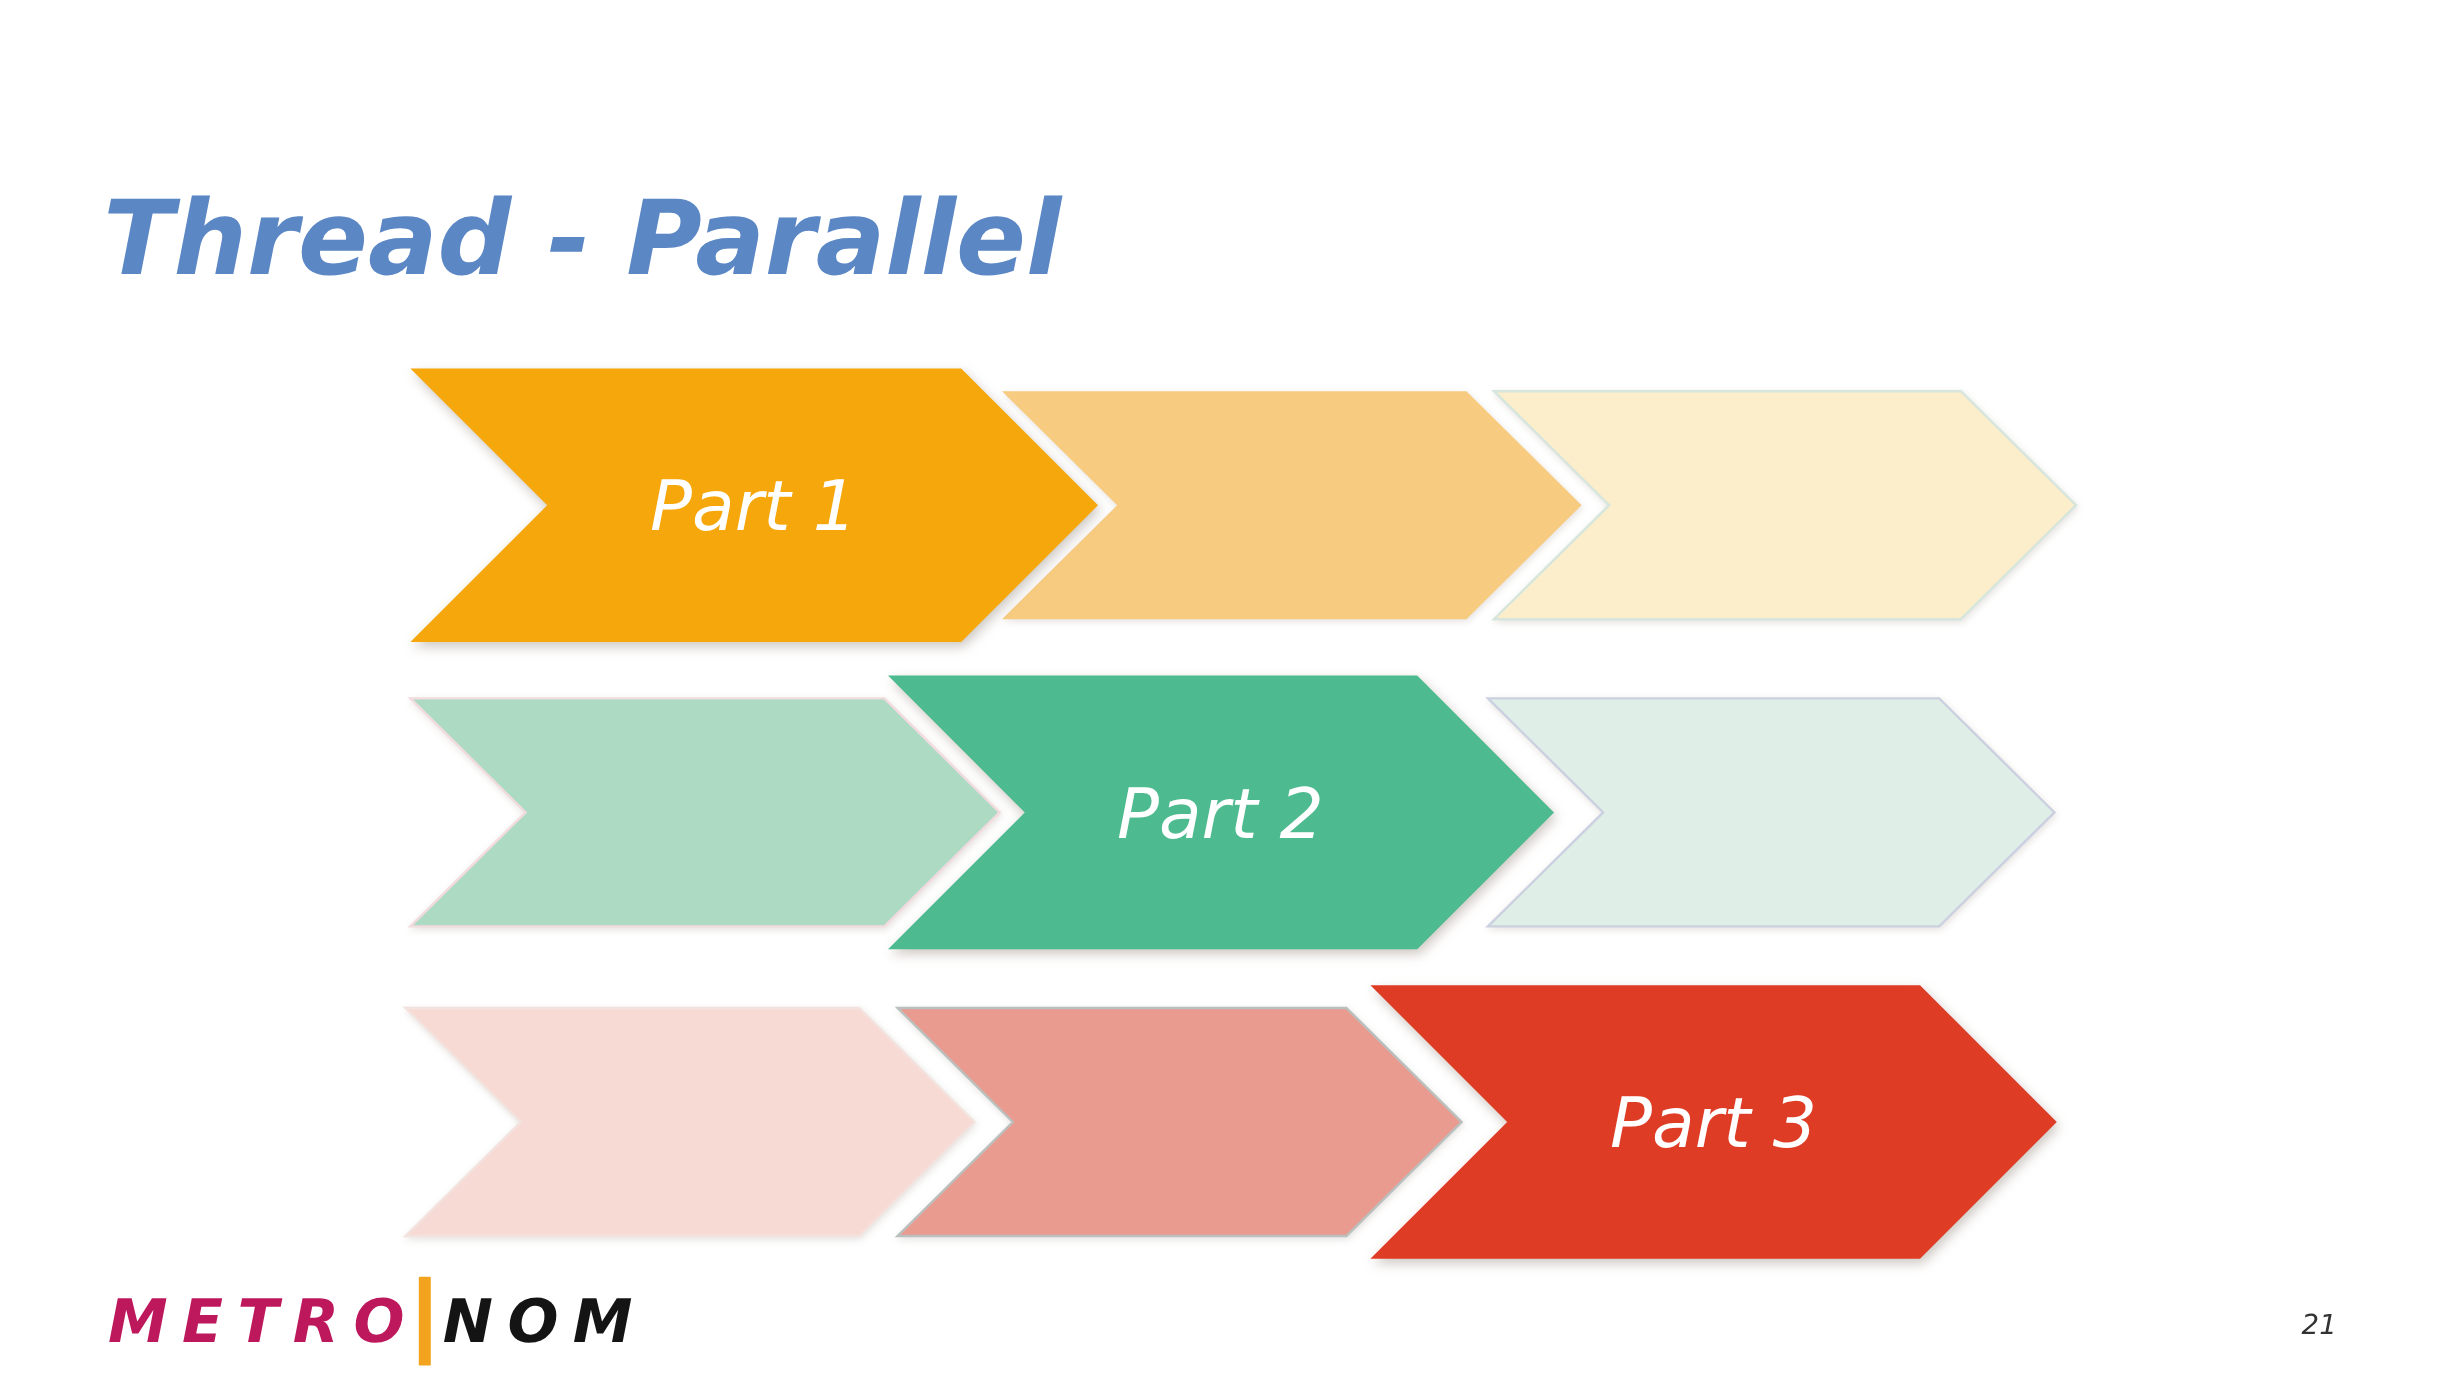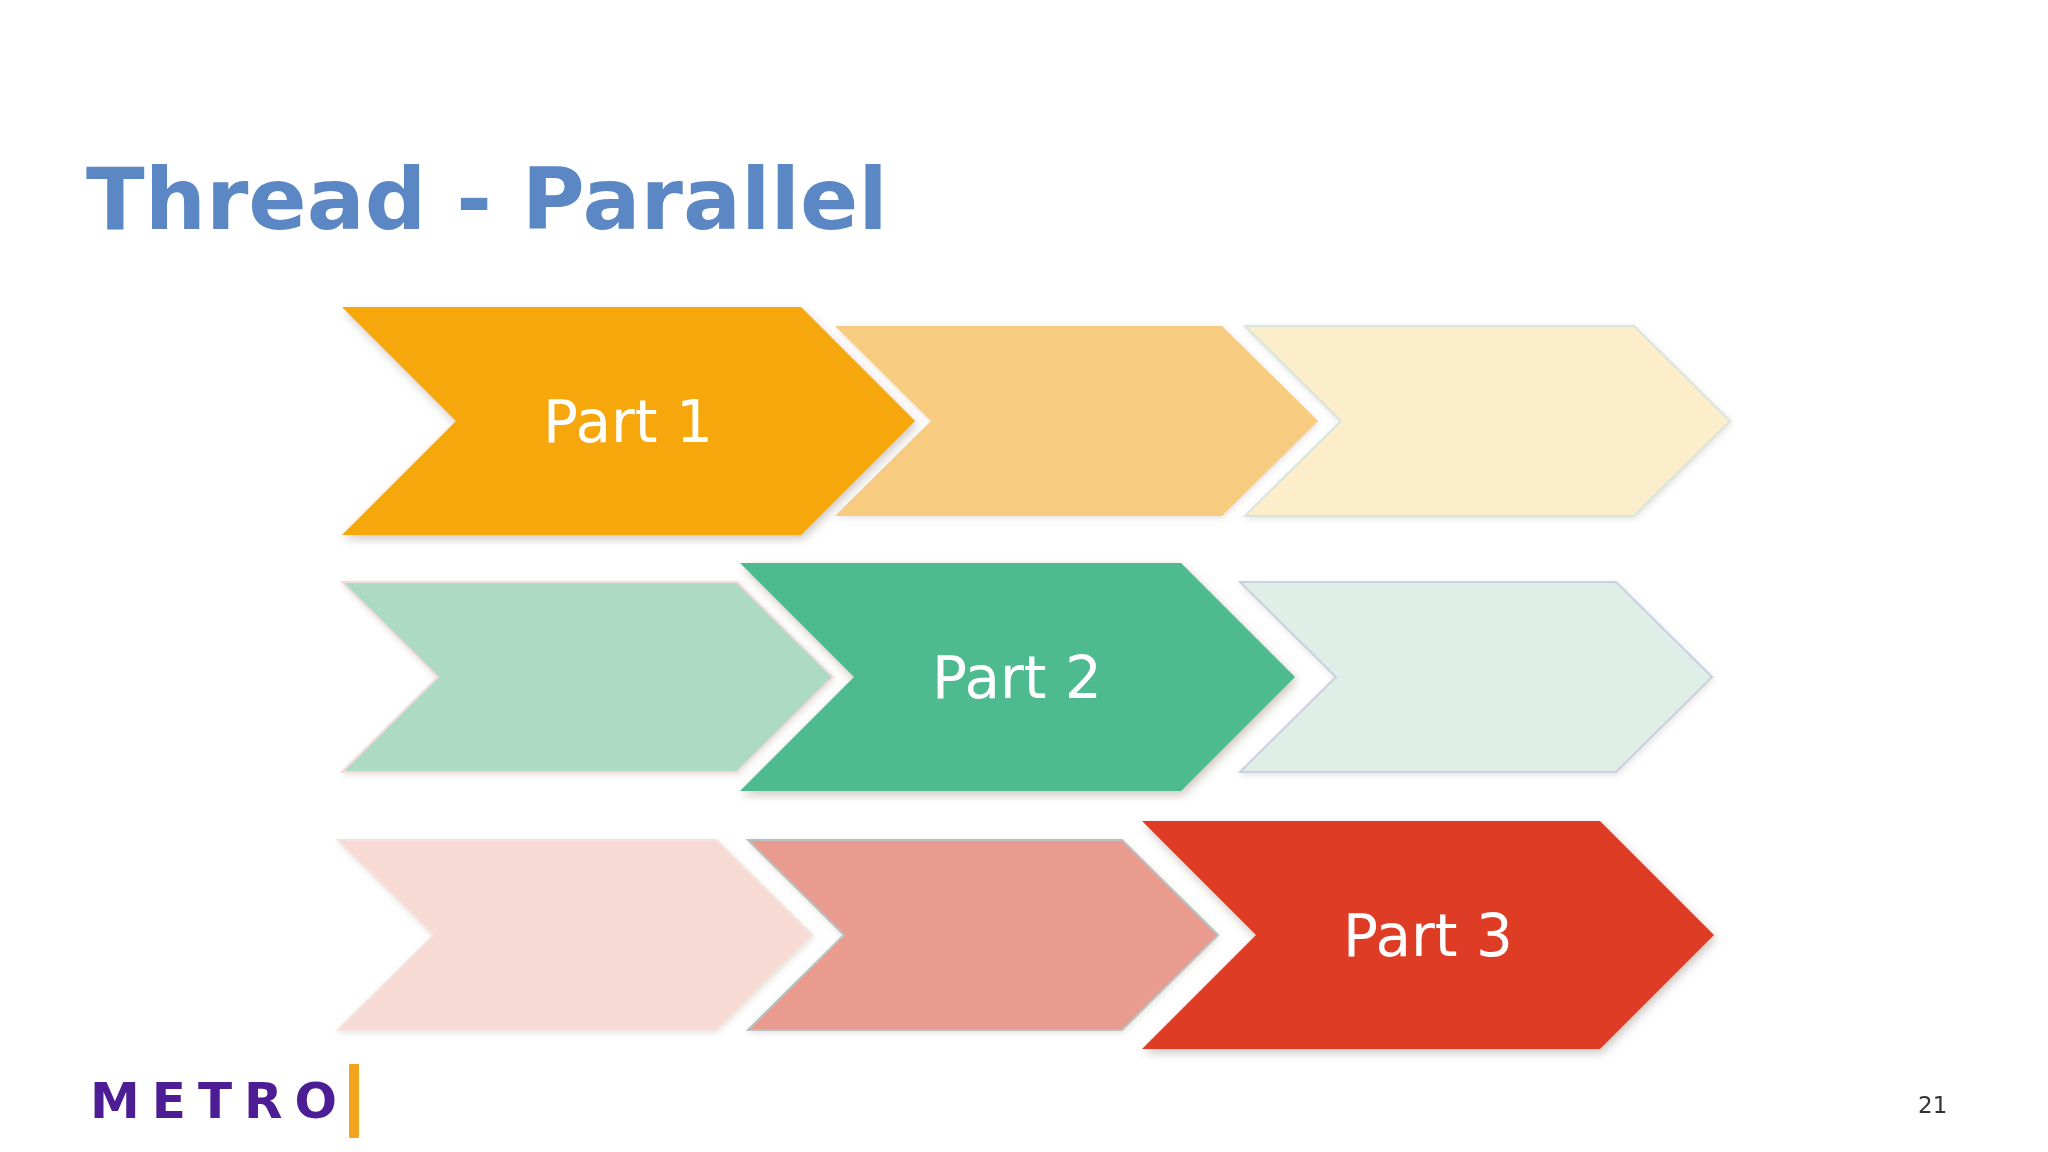--- a/index.html
+++ b/index.html
@@ -11,20 +11,21 @@
     height: 1152px;
     background: #FFFFFF;
     position: relative;
     overflow: hidden;
     font-family: "DejaVu Sans", "Liberation Sans", sans-serif;
   }
   .slide {
     position: absolute;
     inset: 0;
     background: #FFFFFF;
+    font-style: italic;
   }
   .slide-title {
     position: absolute;
     left: 86px;
     top: 98px;
     font-size: 86px;
     line-height: 1;
     font-weight: bold;
     letter-spacing: 0px;
     white-space: nowrap;
@@ -105,19 +106,20 @@
 
     <g>
       <polygon class="chev" points="338,840 716,840 812,935 716,1030 338,1030 434,935" fill="#F8DAD4" stroke="#F3E3DF" data-state="inactive"></polygon>
       <polygon class="chev" points="748,840 1122,840 1218,935 1122,1030 748,1030 844,935" fill="#EA9B90" stroke="#BAC0BE" data-state="inactive"></polygon>
       <polygon class="chev" points="1142,821 1600,821 1714,935 1600,1049 1142,1049 1256,935" fill="#DF3C26" stroke="none" data-state="active"></polygon>
       <text class="chev-label" x="1428" y="956" style="fill: rgb(255, 255, 255);">Part 3</text>
     </g>
   </svg>
 
   <div class="logo">
-    <span class="logo-text" style="color: #4c1d95;">METRO</span>
+    <span class="logo-text" style="color: #be185d;">METRO</span>
     <span class="logo-bar" style="background: rgb(242, 164, 30);"></span>
+    <span class="logo-text" style="color: rgb(20, 20, 20);">NOM</span>
   </div>
 
   <div class="page-number" style="color: rgb(51, 51, 51);">21</div>
 
 </div>
 
 </body></html>

